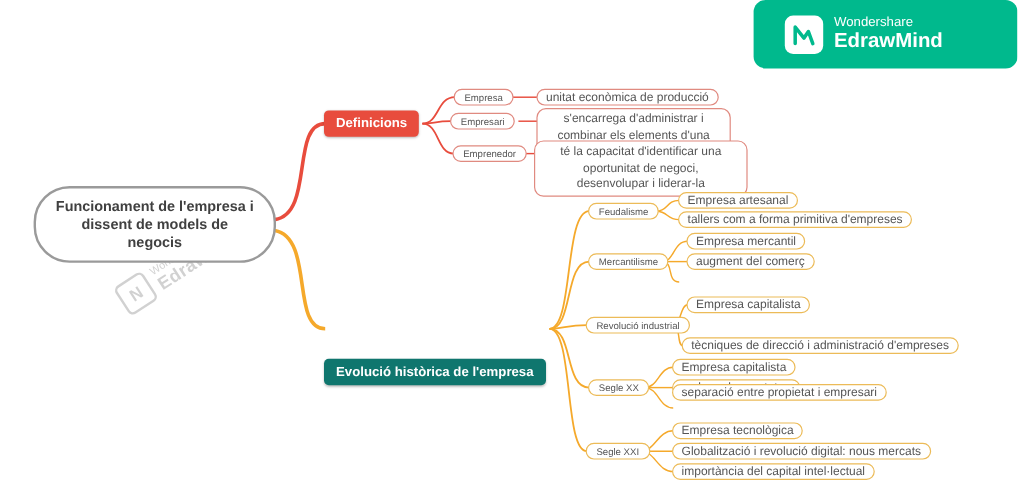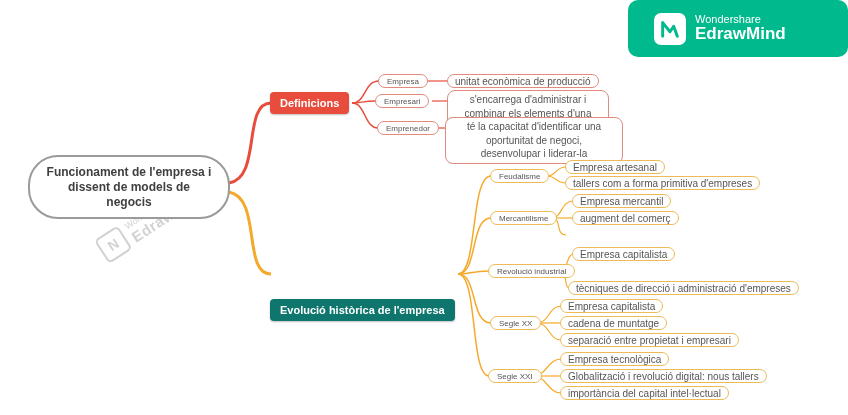--- a/index.html
+++ b/index.html
@@ -110,25 +110,25 @@
   <div class="node leaf leaf-orange" style="left:572px;top:194px;">Empresa mercantil</div>
   <div class="node leaf leaf-orange" style="left:572px;top:211px;">augment del comerç</div>
 
   <div class="node sub sub-orange" style="left:488px;top:264px;">Revolució industrial</div>
   <div class="node leaf leaf-orange" style="left:572px;top:247px;">Empresa capitalista</div>
   <div class="node leaf leaf-orange" style="left:568px;top:281px;">tècniques de direcció i administració d'empreses</div>
 
   <div class="node sub sub-orange" style="left:490px;top:316px;">Segle XX</div>
   <div class="node leaf leaf-orange" style="left:560px;top:299px;">Empresa capitalista</div>
   <div class="node leaf leaf-orange" style="left:560px;top:316px;">cadena de muntatge</div>
-  <div class="node leaf leaf-orange" style="left:560px;top:333px;text-align:right;">separació entre propietat i empresari</div>
+  <div class="node leaf leaf-orange" style="left:560px;top:320px;text-align:right;">separació entre propietat i empresari</div>
 
   <div class="node sub sub-orange" style="left:488px;top:369px;">Segle XXI</div>
   <div class="node leaf leaf-orange" style="left:560px;top:352px;">Empresa tecnològica</div>
-  <div class="node leaf leaf-orange" style="left:560px;top:369px;">Globalització i revolució digital: nous tallers</div>
+  <div class="node leaf leaf-orange" style="left:560px;top:369px;">Globalització i revolució digital: nous mercats</div>
   <div class="node leaf leaf-orange" style="left:560px;top:386px;">importància del capital intel·lectual</div>
 
   <div class="brand-banner">
     <span class="brand-icon">
       <svg width="22" height="22" viewBox="0 0 24 24">
         <path d="M4 20 V5 l8 10 4-6 4 11" fill="none" stroke="#00b98d" stroke-width="3.2" stroke-linecap="round" stroke-linejoin="round"></path>
       </svg>
     </span>
     <span class="brand-text">
       <span class="l1">Wondershare</span>

